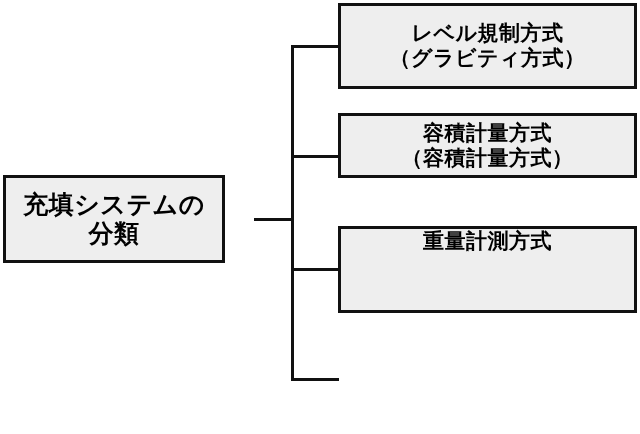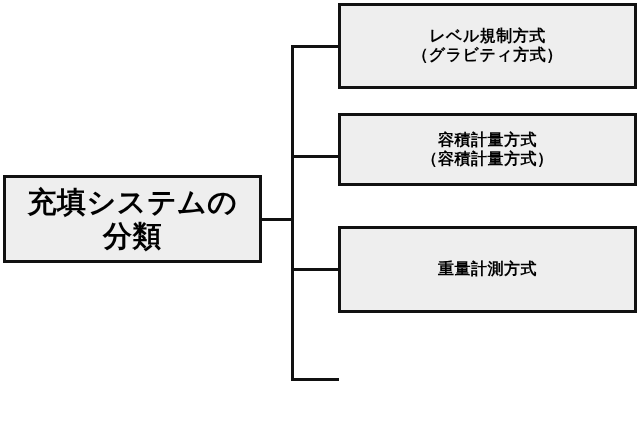--- a/index.html
+++ b/index.html
@@ -30,32 +30,32 @@
     letter-spacing: 0.5px;
   }
   .node .line {
     display: block;
     white-space: nowrap;
     line-height: 1.18;
   }
   #root-node {
     left: 3px;
     top: 175px;
-    width: 259px;
+    width: 222px;
     height: 88px;
-    font-size: 29px;
+    font-size: 25px;
   }
   .child-node {
     left: 338px;
     width: 299px;
-    font-size: 16px;
+    font-size: 21px;
   }
   #child-node-1 { top: 3px;   height: 86px; }
-  #child-node-2 { top: 113px; height: 73px; }
-  #child-node-3 { top: 226px; height: 87px; }
+  #child-node-2 { top: 113px; height: 65px; }
+  #child-node-3 { top: 226px; height: 87px; justify-content: space-between; }
   #child-node-4 { top: 337px; height: 87px; }
 
   .conn {
     position: absolute;
     background: #111111;
   }
   .conn-h { height: 3px; }
   .conn-v { width: 3px; }
 
   #trunk-horizontal { left: 254px; top: 218px; width: 40px; }

